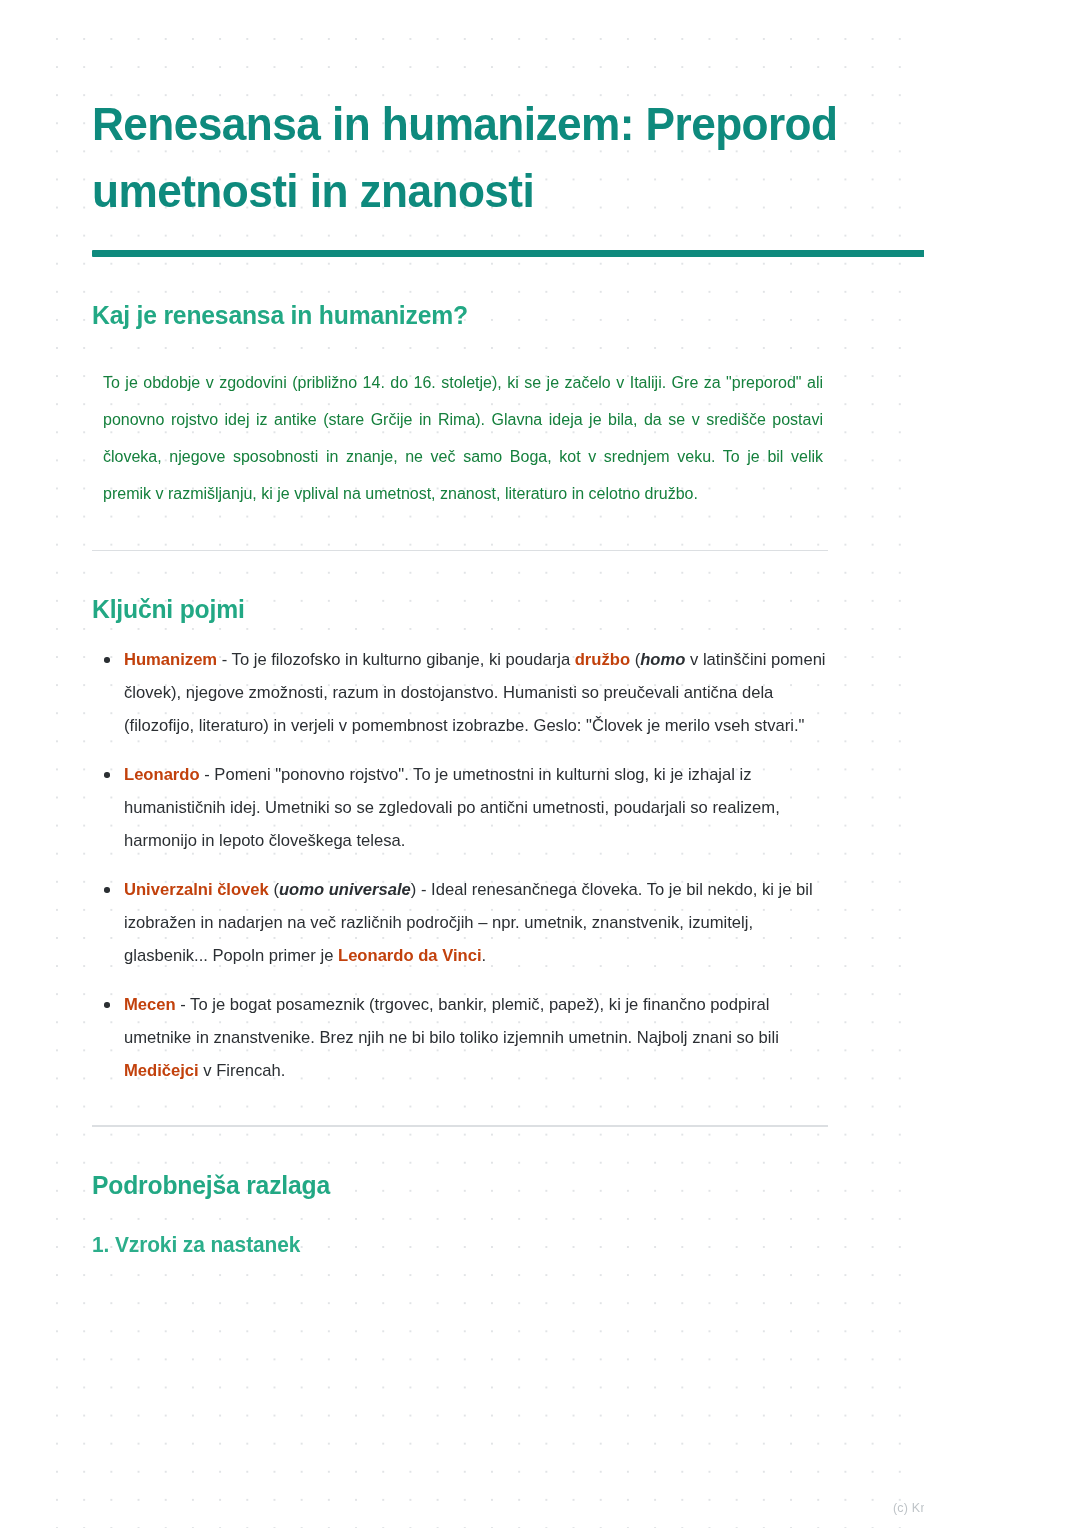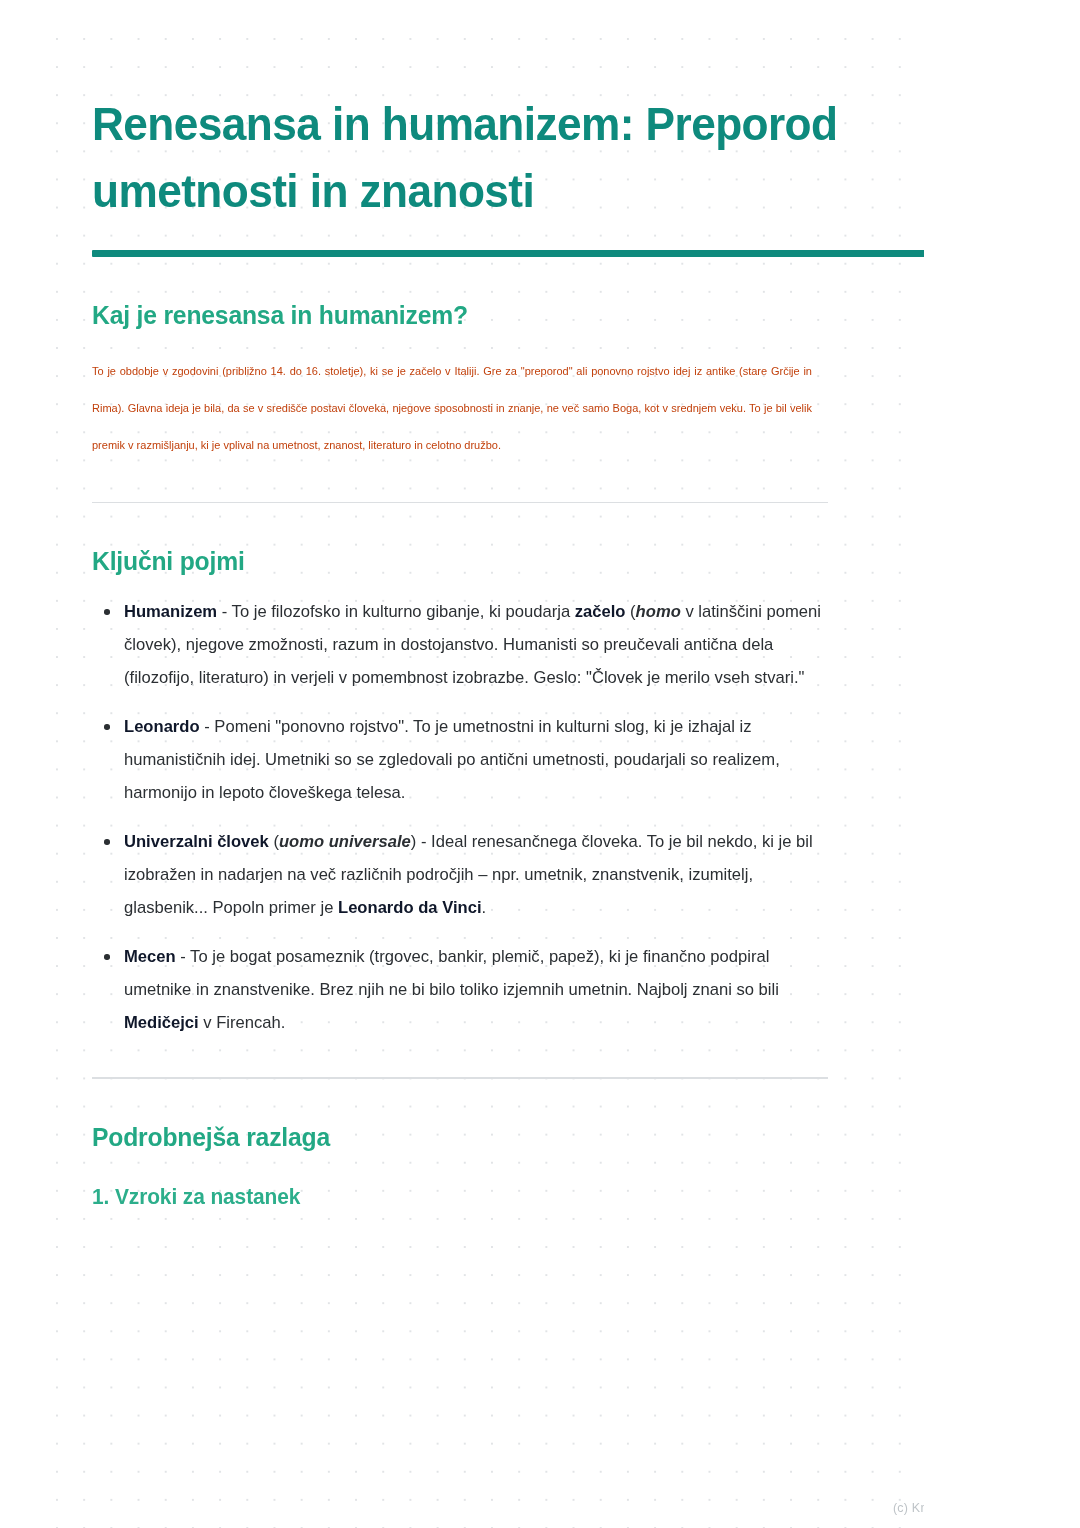--- a/index.html
+++ b/index.html
@@ -115,26 +115,26 @@
     line-height: 28px;
     font-weight: 700;
     letter-spacing: -0.1px;
     color: #2cae8b;
     transform: scaleX(0.95);
     transform-origin: left center;
   }
 
   
   .para {
-    margin: 0;
+    margin: 11px;
     padding-top: 22px;
     width: 720px;
-    font-size: 11px;
+    font-size: 16px;
     line-height: 37px;
-    color: #c2410c;
+    color: #15803d;
     text-align: justify;
     text-justify: inter-word;
   }
 
   
   ul.bullets {
     margin: 0;
     padding: 18px 0 0 0;
     list-style: none;
     width: 740px;
@@ -151,21 +151,21 @@
   ul.bullets > li::before {
     content: "";
     position: absolute;
     left: 12px;
     top: 14px;
     width: 5.5px;
     height: 5.5px;
     border-radius: 50%;
     background: #2b2f33;
   }
-  ul.bullets b, ul.bullets strong { font-weight: 700; color: #0f172a; text-align: right; }
+  ul.bullets b, ul.bullets strong { font-weight: 700; color: #c2410c; text-align: right; }
   ul.bullets i, ul.bullets em { font-style: italic; font-weight: bold; }
 
   
   .divider {
     margin-top: 38px;
     width: 736px;
     height: 1.4px;
     background: #dcdfe2;
   }
 
@@ -198,21 +198,21 @@
 
     <h2 class="h2">Kaj je renesansa in humanizem?</h2>
 
     <p class="para">To je obdobje v zgodovini (približno 14. do 16. stoletje), ki se je začelo v Italiji. Gre za "preporod" ali ponovno rojstvo idej iz antike (stare Grčije in Rima). Glavna ideja je bila, da se v središče postavi človeka, njegove sposobnosti in znanje, ne več samo Boga, kot v srednjem veku. To je bil velik premik v razmišljanju, ki je vplival na umetnost, znanost, literaturo in celotno družbo.</p>
 
     <div class="divider"></div>
 
     <h2 class="h2">Ključni pojmi</h2>
 
     <ul class="bullets">
-      <li><b>Humanizem</b> - To je filozofsko in kulturno gibanje, ki poudarja <b>začelo</b> (<i>homo</i> v latinščini pomeni človek), njegove zmožnosti, razum in dostojanstvo. Humanisti so preučevali antična dela (filozofijo, literaturo) in verjeli v pomembnost izobrazbe. Geslo: "Človek je merilo vseh stvari."</li>
+      <li><b>Humanizem</b> - To je filozofsko in kulturno gibanje, ki poudarja <b>družbo</b> (<i>homo</i> v latinščini pomeni človek), njegove zmožnosti, razum in dostojanstvo. Humanisti so preučevali antična dela (filozofijo, literaturo) in verjeli v pomembnost izobrazbe. Geslo: "Človek je merilo vseh stvari."</li>
       <li><b>Leonardo</b> - Pomeni "ponovno rojstvo". To je umetnostni in kulturni slog, ki je izhajal iz humanističnih idej. Umetniki so se zgledovali po antični umetnosti, poudarjali so realizem, harmonijo in lepoto človeškega telesa.</li>
       <li><b>Univerzalni človek</b> (<i>uomo universale</i>) - Ideal renesančnega človeka. To je bil nekdo, ki je bil izobražen in nadarjen na več različnih področjih – npr. umetnik, znanstvenik, izumitelj, glasbenik... Popoln primer je <b>Leonardo da Vinci</b>.</li>
       <li><b>Mecen</b> - To je bogat posameznik (trgovec, bankir, plemič, papež), ki je finančno podpiral umetnike in znanstvenike. Brez njih ne bi bilo toliko izjemnih umetnin. Najbolj znani so bili <b>Medičejci</b> v Firencah.</li>
     </ul>
 
     <div class="divider"></div>
 
     <h2 class="h2">Podrobnejša razlaga</h2>
 
     <h3 class="h3">1. Vzroki za nastanek</h3>

